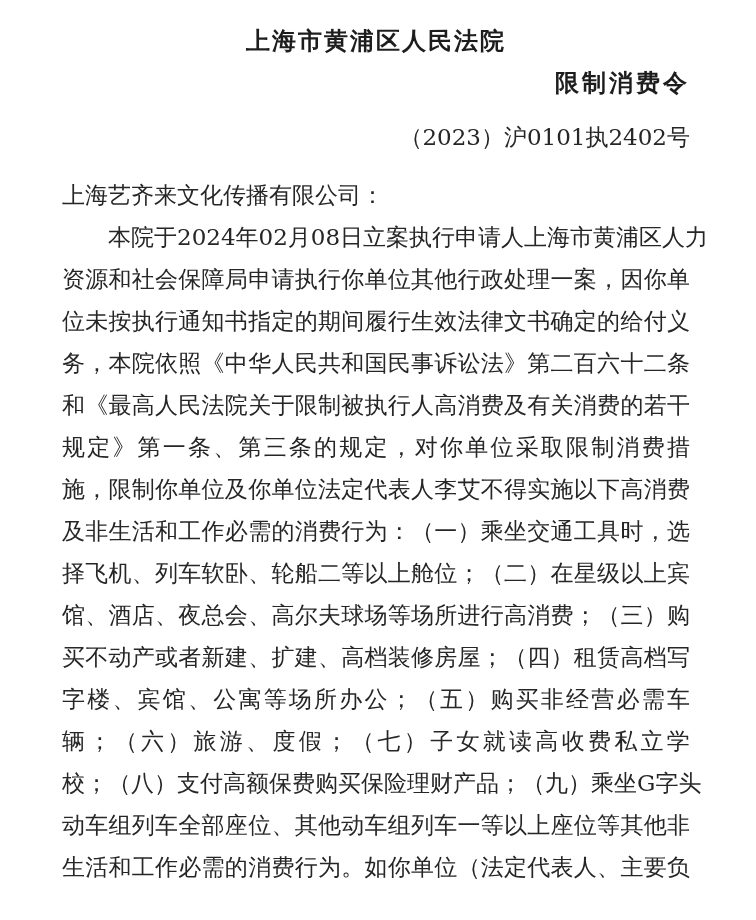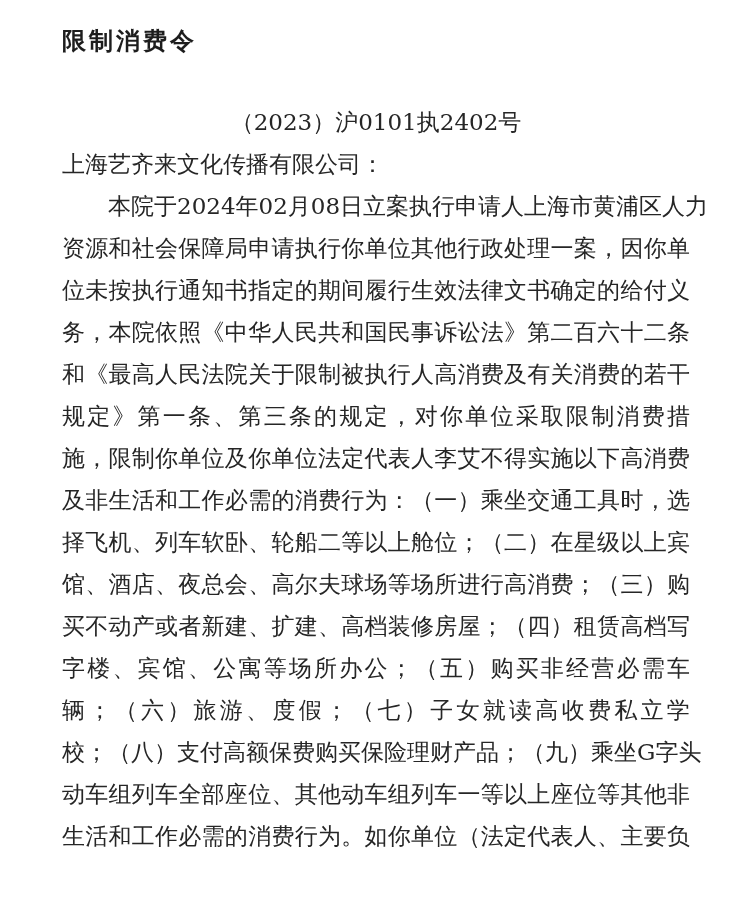--- a/index.html
+++ b/index.html
@@ -16,57 +16,59 @@
   }
   .court-name {
     text-align: center;
     font-size: 24px;
     font-weight: bold;
     line-height: 42px;
     letter-spacing: 2px;
     color: #1d1d1d;
   }
   .doc-title {
-    text-align: left;
+    text-align: right;
     font-size: 24px;
     font-weight: bold;
     line-height: 42px;
     letter-spacing: 3px;
     color: #1d1d1d;
   }
   .case-number {
-    margin-top: 39px;
-    text-align: center;
+    margin-top: 12px;
+    text-align: right;
     font-size: 23px;
     line-height: 42px;
   }
   .addressee {
     text-align: left;
     font-size: 23px;
     line-height: 42px;
+    margin-top: 16px;
   }
   .body-paragraph {
     font-size: 23px;
   }
   .line {
     display: flex;
     justify-content: space-between;
     align-items: center;
     height: 42px;
     white-space: nowrap;
   }
   .line.indent {
     padding-left: 46px;
   }
   .line span { display: inline-block; }
 </style>
 </head>
 <body>
 
 <div class="page">
+  <div class="court-name">上海市黄浦区人民法院</div>
   <div class="doc-title">限制消费令</div>
   <div class="case-number">（2023）沪0101执2402号</div>
   <div class="addressee">上海艺齐来文化传播有限公司：</div>
   <div class="body-paragraph">
       <div class="line indent">
         <span>本</span>
         <span>院</span>
         <span>于</span>
         <span>2024</span>
         <span>年</span>

